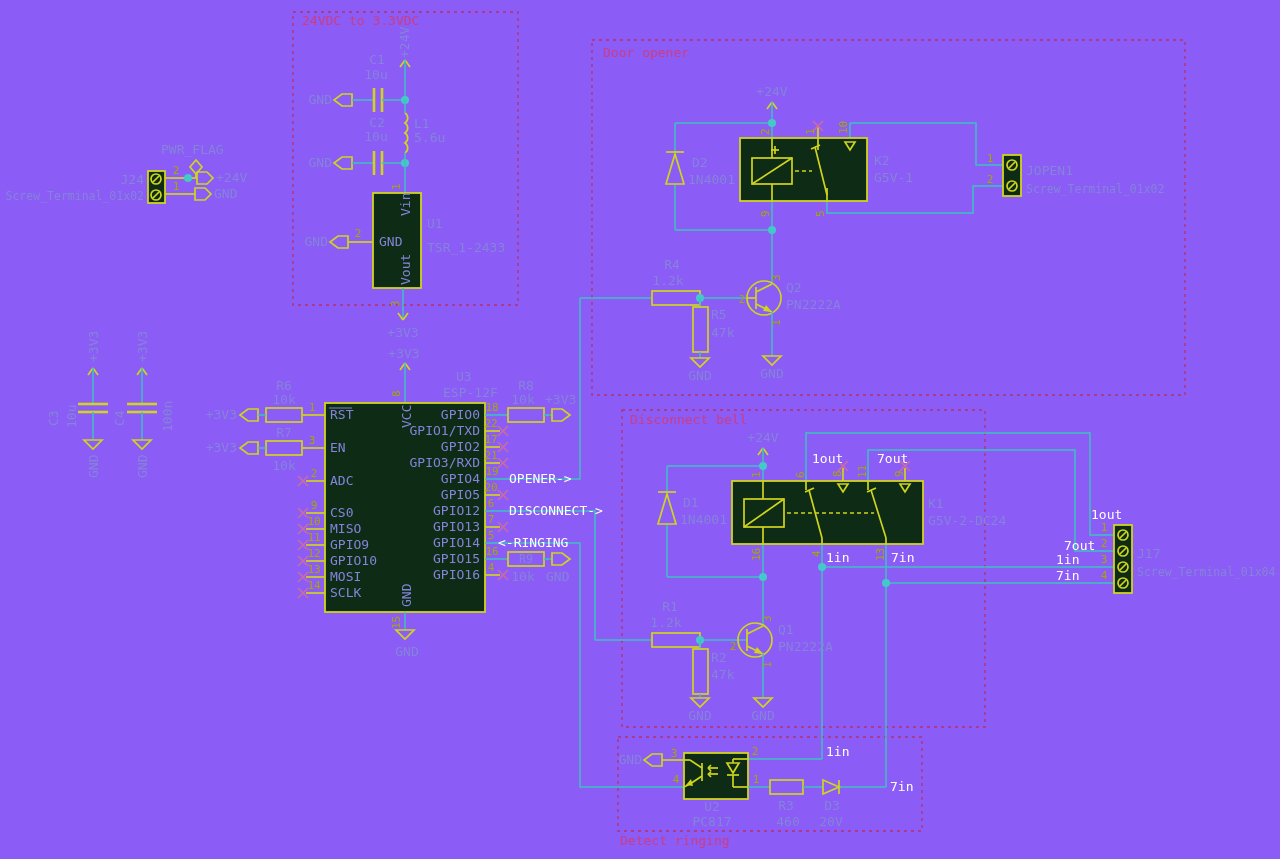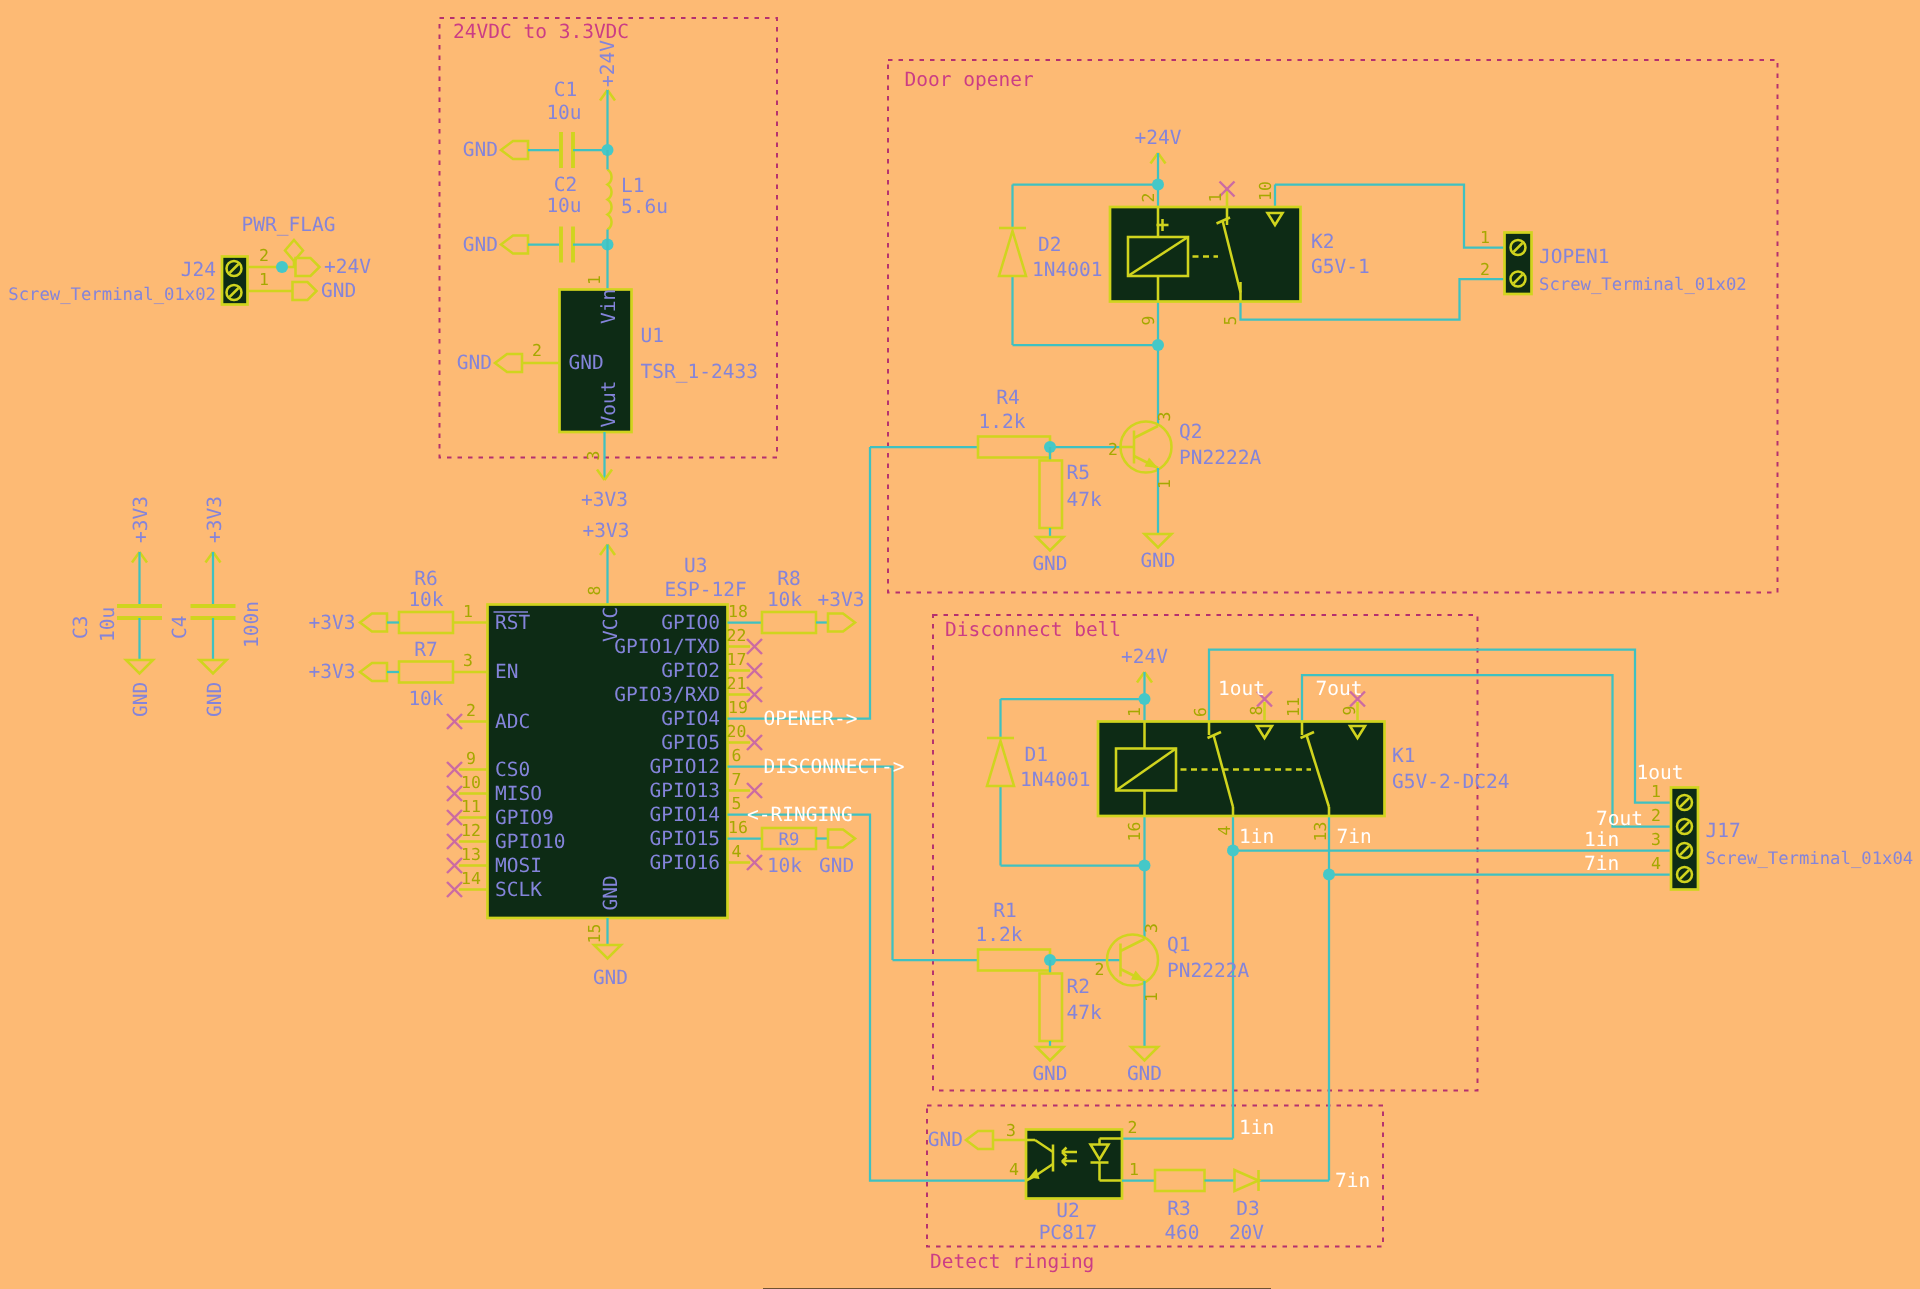--- a/index.html
+++ b/index.html
@@ -1,16 +1,16 @@
 <!DOCTYPE html>
 <html><head>
 <meta charset="utf-8">
 <style>
   html,body{margin:0;padding:0;background:#000;}
-  .stage{position:relative;width:1280px;height:859px;background:#fdba74;overflow:hidden;
+  .stage{position:relative;width:1280px;height:859px;background:#8b5cf6;overflow:hidden;
          font-family:"DejaVu Sans Mono","Liberation Mono",monospace;}
   svg{position:absolute;left:0;top:0;}
   text{font-family:"DejaVu Sans Mono","Liberation Mono",monospace;font-size:13px;}
   .w{stroke:#3fc1c1;stroke-width:1.5;fill:none;}
   .sym{stroke:#d0d41e;stroke-width:1.7;fill:none;}
   .symf{stroke:#d0d41e;stroke-width:1.8;fill:#0d2b15;}
   .plate{stroke:#d0d41e;stroke-width:2.6;fill:none;}
   .lav{fill:#8484da;}
   .num{fill:#a6a800;font-size:11px;}
   .wht{fill:#ffffff;}

